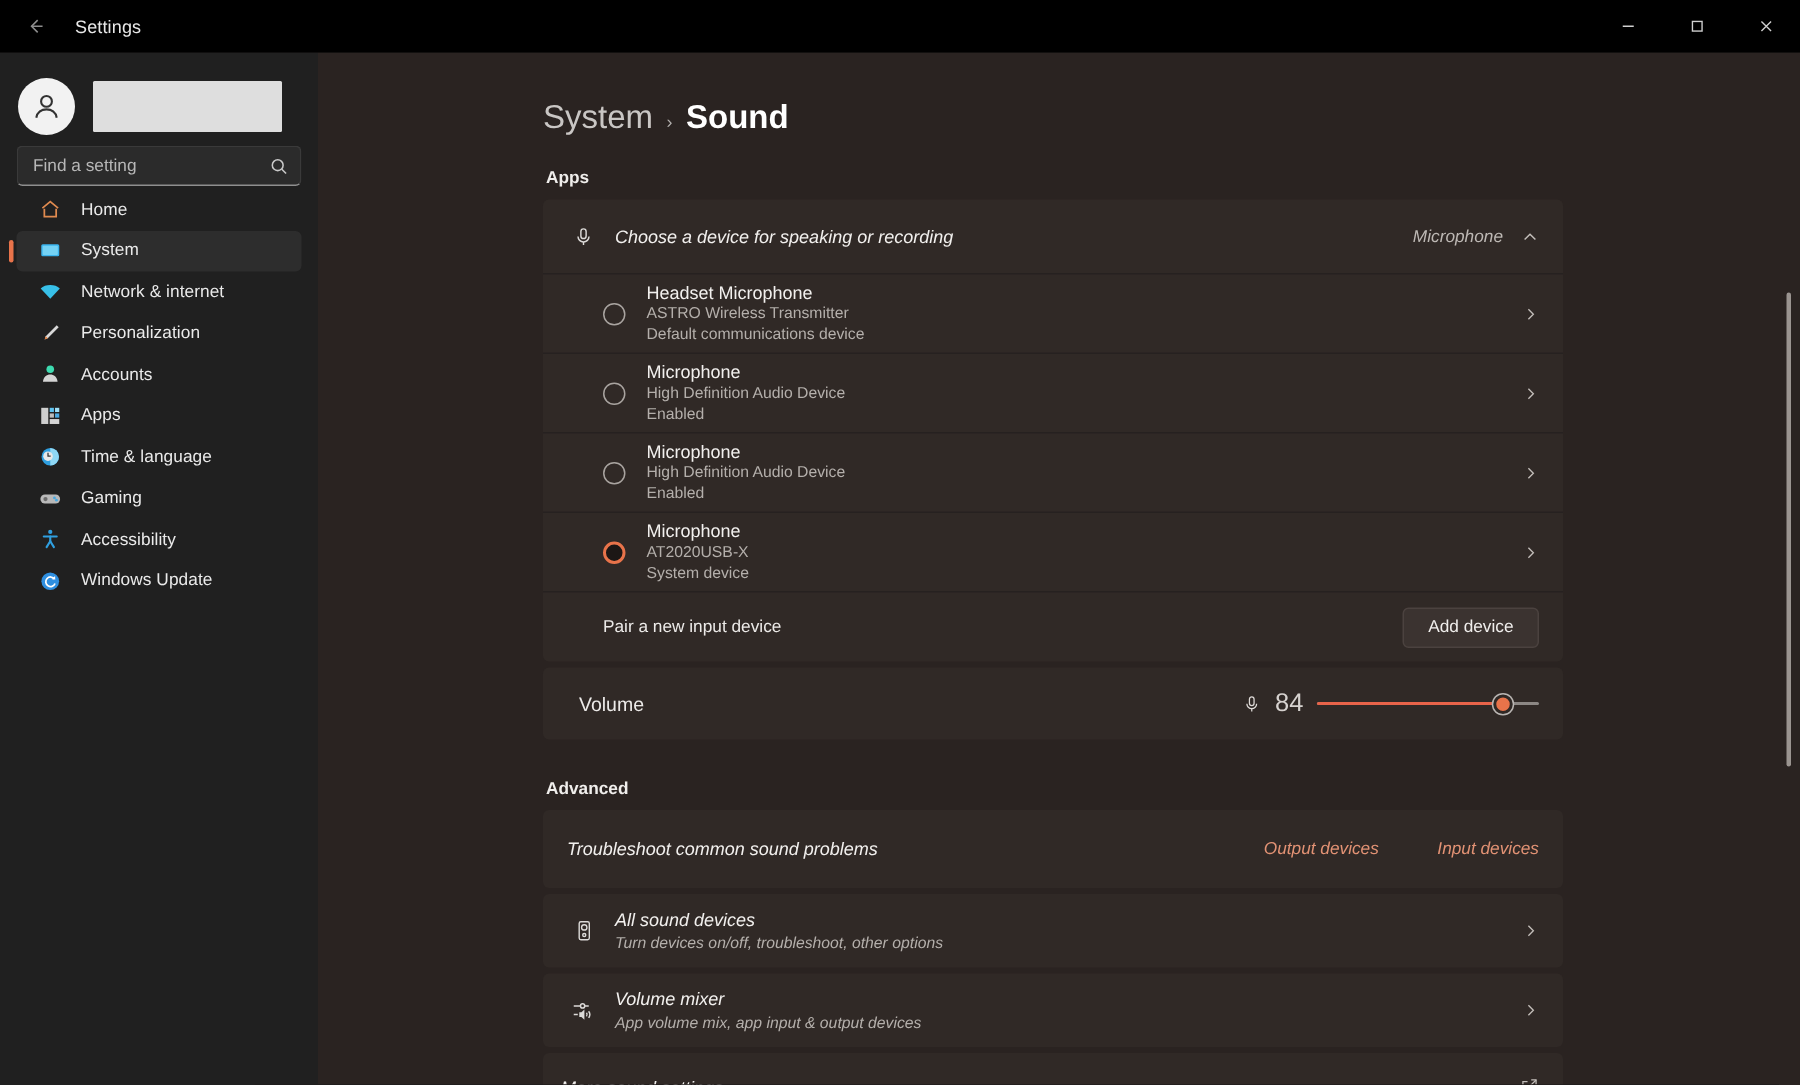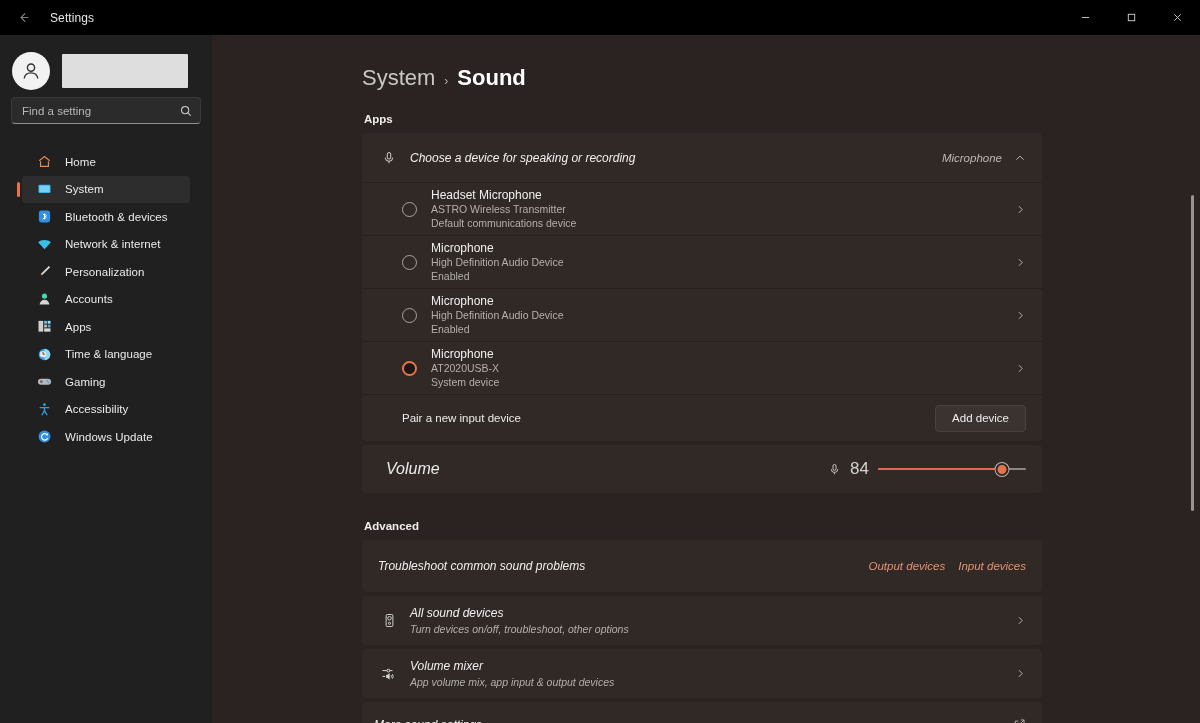--- a/index.html
+++ b/index.html
@@ -49,21 +49,21 @@
     border-radius: 4px; display: flex; align-items: center;
     padding: 0 8px 0 10px;
   }
   .searchbox input {
     flex: 1; background: transparent; border: 0; outline: 0;
     color: #cfcfcf; font-size: 11.5px; font-family: "Liberation Sans", sans-serif;
   }
   .searchbox input::placeholder { color: #b7b7b7; }
   .search-icon { color: #c9c9c9; display: flex; align-items: center; }
 
-  .nav { margin-top: 24px; padding: 0 22px; }
+  .nav { margin-top: 2px; padding: 0 11px; }
   .nav-item {
     height: 27px; display: flex; align-items: center; border-radius: 4px;
     position: relative; padding-left: 14px; margin-bottom: 0px;
   }
   .nav-item + .nav-item { margin-top: 0.5px; }
   .nav-item.selected { background: #2d2d2d; }
   .nav-item.selected::before {
     content: ""; position: absolute; left: -5px; top: 6px;
     width: 3px; height: 15px; border-radius: 2px; background: #e8734a;
   }
@@ -114,33 +114,33 @@
 
   .pair-row { display: flex; align-items: center; min-height: 47px; padding: 0 16px 0 40px; }
   .pair-label { flex: 1; font-size: 11.5px; color: #eceae8; }
   .btn {
     background: #3b3330; border: 1px solid #4b423f; border-radius: 4px;
     color: #f0eeec; font-size: 11.5px; padding: 5px 16px;
     font-family: "Liberation Sans", sans-serif; height: 27px;
   }
 
   .vol-row { display: flex; align-items: center; min-height: 48px; padding: 0 16px 0 24px; }
-  .vol-label { flex: 1; font-size: 16px; color: #eceae8; font-style: italic; }
+  .vol-label { flex: 1; font-size: 13px; color: #eceae8; }
   .vol-ctl { display: flex; align-items: center; gap: 9px; }
   .vol-num { font-size: 17px; color: #d6d2cf; min-width: 16px; text-align: right; }
   .slider { position: relative; width: 148px; height: 18px; display: flex; align-items: center; }
   .slider-track { position: absolute; left: 0; right: 0; height: 2.5px; background: #8c8784; border-radius: 2px; }
   .slider-fill { position: absolute; left: 0; height: 2.5px; background: #e8644a; border-radius: 2px; }
   .slider-thumb {
     position: absolute; width: 13px; height: 13px; border-radius: 50%;
     background: #e8734a; border: 2.5px solid #2f2825; transform: translateX(-50%);
     box-shadow: 0 0 0 1px #b9b5b2;
   }
 
-  .links { display: flex; gap: 13px; }
+  .links { display: flex; gap: 39px; }
   .link { font-size: 11.5px; color: #e29274; }
 
   .sec-gap { height: 27px; }
 
   
   .scroll {
     position: absolute; right: 6px; top: 160px; width: 3px; height: 316px;
     background: #9a9490; border-radius: 2px;
   }
 
@@ -220,29 +220,20 @@
         <div class="nav-item selected">
           <span class="nav-icon">
             <svg width="15" height="15" viewBox="0 0 16 16">
               <rect x="1.6" y="3" width="12.8" height="8.6" rx="1.1" fill="#3ab4ee"></rect>
               <rect x="2.6" y="4" width="10.8" height="6.6" rx=".6" fill="#74d2f5"></rect>
             </svg>
           </span>
           <span class="nav-label">System</span>
         </div>
 
-        <div class="nav-item">
-          <span class="nav-icon">
-            <svg width="15" height="15" viewBox="0 0 16 16">
-              <rect x="2" y="1.6" width="12" height="12.8" rx="2.6" fill="#2f8fe0"></rect>
-              <path d="M6.2 5 L9.9 9 L8 10.8 V5.2 L9.9 7 L6.2 11" fill="none" stroke="#fff" stroke-width="1.05"></path>
-            </svg>
-          </span>
-          <span class="nav-label">Bluetooth &amp; devices</span>
-        </div>
 
         <div class="nav-item">
           <span class="nav-icon">
             <svg width="15" height="15" viewBox="0 0 16 16">
               <path d="M1.2 5.6 C4.4 2.4 11.6 2.4 14.8 5.6 L8 13 Z" fill="#38c0e8"></path>
             </svg>
           </span>
           <span class="nav-label">Network &amp; internet</span>
         </div>
 

